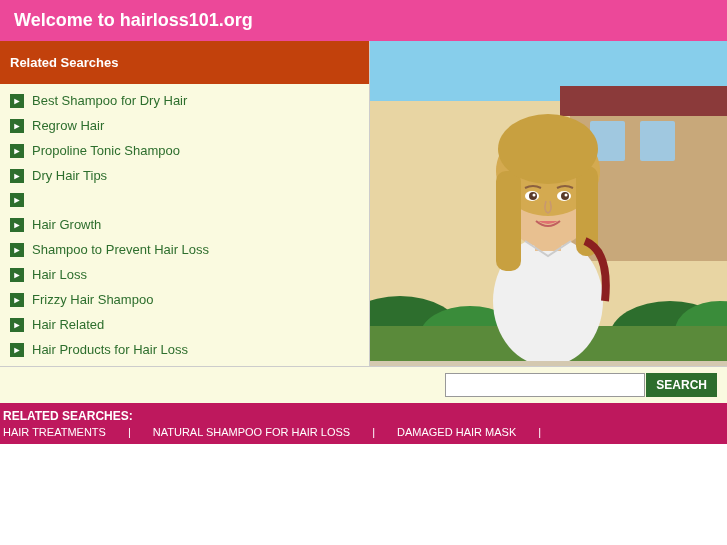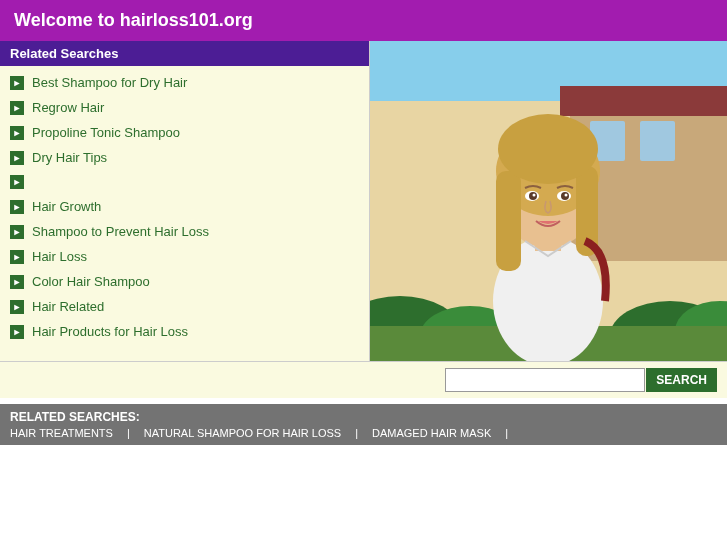--- a/index.html
+++ b/index.html
@@ -6,46 +6,46 @@
     body {
       font-family: Arial, sans-serif;
       font-size: 13px;
       background: #fff;
       width: 727px;
       min-height: 545px;
     }
 
     
     .header {
-      background: #a21caf;
+      background: #ec4899;
       color: #fff;
       font-size: 18px;
       font-weight: bold;
       padding: 10px 14px;
     }
 
     
     .main-container {
       display: flex;
       flex-direction: row;
     }
 
     
     .left-panel {
       width: 370px;
       background: #fafae0;
       border-right: 1px solid #ccc;
     }
 
     .related-searches-header {
-      background: #4c1d95;
+      background: #c2410c;
       color: #fff;
       font-size: 13px;
       font-weight: bold;
-      padding: 5px 10px;
+      padding: 14px 10px;
     }
 
     .link-list {
       padding: 4px 0;
     }
 
     .link-item {
       display: flex;
       align-items: center;
       padding: 5px 10px;
@@ -106,36 +106,35 @@
       font-size: 12px;
       border: none;
       padding: 4px 10px;
       height: 24px;
       cursor: pointer;
       margin-left: 1px;
     }
 
     
     .footer {
-      background: #737373;
-      padding: 6px 10px;
-      margin-top: 6px;
+      background: #be185d;
+      padding: 6px 3px;
     }
 
     .footer-related-label {
       color: #fff;
       font-weight: bold;
       font-size: 12px;
       margin-bottom: 3px;
     }
 
     .footer-links {
       display: flex;
       flex-wrap: wrap;
-      gap: 8px;
+      gap: 16px;
       align-items: center;
     }
 
     .footer-link {
       color: #fff;
       font-size: 11px;
       text-transform: uppercase;
       cursor: pointer;
       font-weight: normal;
     }
@@ -194,21 +193,21 @@
         <div class="link-item">
           <div class="link-arrow">►</div>
           <span class="link-text">Shampoo to Prevent Hair Loss</span>
         </div>
         <div class="link-item">
           <div class="link-arrow">►</div>
           <span class="link-text">Hair Loss</span>
         </div>
         <div class="link-item">
           <div class="link-arrow">►</div>
-          <span class="link-text">Color Hair Shampoo</span>
+          <span class="link-text">Frizzy Hair Shampoo</span>
         </div>
         <div class="link-item">
           <div class="link-arrow">►</div>
           <span class="link-text">Hair Related</span>
         </div>
         <div class="link-item">
           <div class="link-arrow">►</div>
           <span class="link-text">Hair Products for Hair Loss</span>
         </div>
       </div>

